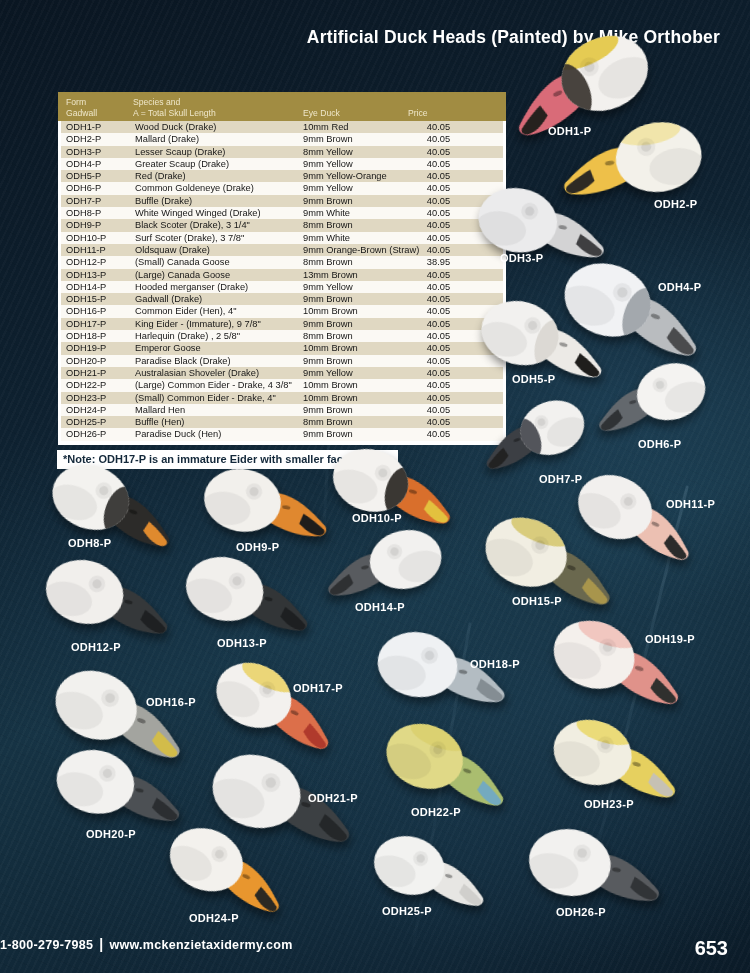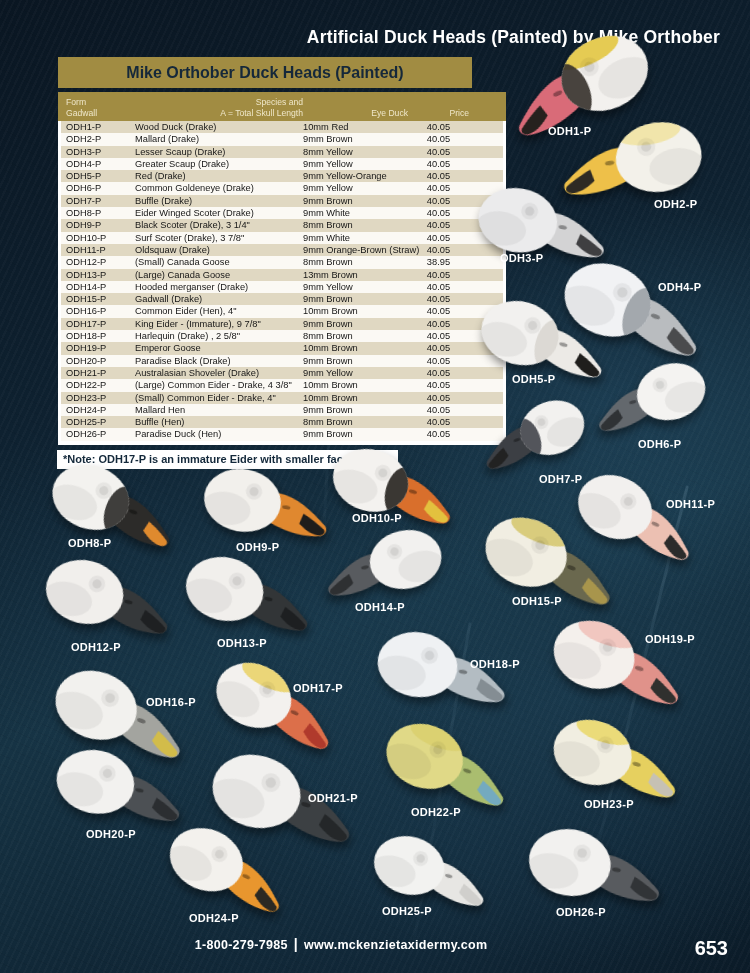--- a/index.html
+++ b/index.html
@@ -16,54 +16,53 @@
   }
   .quill{position:absolute;background:linear-gradient(to bottom, rgba(170,205,225,.14), rgba(170,205,225,.03));width:3px;border-radius:2px;}
   .page-title{position:absolute;top:27px;right:30px;color:#fff;font-size:17.5px;font-weight:bold;letter-spacing:.2px;}
   
   .tbl-title{position:absolute;left:58px;top:57px;width:414px;height:31px;background:#a18c42;
     color:#15283a;font-size:16px;font-weight:bold;text-align:center;line-height:31px;}
   .tbl{position:absolute;left:58px;top:92px;width:448px;background:#fff;padding:0 0 4px 0;box-sizing:border-box;}
   .thead{display:grid;grid-template-columns:72px 170px 105px 61px;background:#a18c42;height:26px;
     color:#efe7c9;font-size:8.6px;line-height:1.3;padding:1px 3px 2px 3px;align-items:end;}
   .thead .c1{padding-left:5px;}
-  .thead .c2,.thead .c3,.thead .c4{text-align:right;}
+  .thead .c2,.thead .c3,.thead .c4{text-align:left;}
   .tbody{padding:0 3px;}
   .row{display:grid;grid-template-columns:72px 170px 105px 61px;height:12.3px;line-height:12.4px;
     font-size:9.3px;color:#161616;}
   .row:nth-child(odd){background:#e0d8c2;}
   .row:nth-child(even){background:#fbf9f4;}
   .row .c1{padding-left:5px;}
   .row .c2{padding-left:2px;white-space:nowrap;}
   .row .c3{white-space:nowrap;}
   .row .c4{text-align:center;}
   .note{position:absolute;left:57px;top:450px;background:#fff;color:#13283a;
     font-size:11px;font-weight:bold;padding:3px 8px 4px 6px;white-space:nowrap;}
   
   .duck{position:absolute;}
   .duck svg{display:block;filter:drop-shadow(3px 5px 5px rgba(0,0,0,.45));}
   .dlabel{position:absolute;color:#fff;font-size:11px;font-weight:bold;letter-spacing:.3px;white-space:nowrap;}
   
-  .footer{position:absolute;left:0;top:936px;width:682px;text-align:center;color:#fff;
+  .footer{position:absolute;left:0;top:936px;width:682px;color:#fff;
     font-size:12.5px;font-weight:bold;letter-spacing:.3px;}
   .footer .sep{padding:0 6px;font-size:14px;}
   .page-num{position:absolute;right:22px;top:937px;color:#fff;font-size:20px;font-weight:bold;}
 </style>
 </head>
 <body>
 
 <div class="page">
 
   <div class="quill" style="left:334px;top:95px;height:430px;transform:rotate(3deg);"></div>
   <div class="quill" style="left:640px;top:480px;height:380px;transform:rotate(14deg);"></div>
   <div class="quill" style="left:440px;top:620px;height:330px;transform:rotate(10deg);opacity:.6;"></div>
 
   <div class="page-title">Artificial Duck Heads (Painted) by Mike Orthober</div>
 
-  <div class="tbl-title">Mike Orthober Duck Heads (Painted)</div>
 
   <div class="tbl">
     <div class="thead">
       <div class="c1">
         <div>Form</div>
         <div>Gadwall</div>
       </div>
       <div class="c2">
         <div>Species and</div>
         <div>A = Total Skull Length</div>
@@ -113,21 +112,21 @@
           <div class="c4">40.05</div>
         </div>
         <div class="row">
           <div class="c1">ODH7-P</div>
           <div class="c2">Buffle (Drake)</div>
           <div class="c3">9mm Brown</div>
           <div class="c4">40.05</div>
         </div>
         <div class="row">
           <div class="c1">ODH8-P</div>
-          <div class="c2">Eider Winged Scoter (Drake)</div>
+          <div class="c2">White Winged Winged (Drake)</div>
           <div class="c3">9mm White</div>
           <div class="c4">40.05</div>
         </div>
         <div class="row">
           <div class="c1">ODH9-P</div>
           <div class="c2">Black Scoter (Drake), 3 1/4"</div>
           <div class="c3">8mm Brown</div>
           <div class="c4">40.05</div>
         </div>
         <div class="row">

